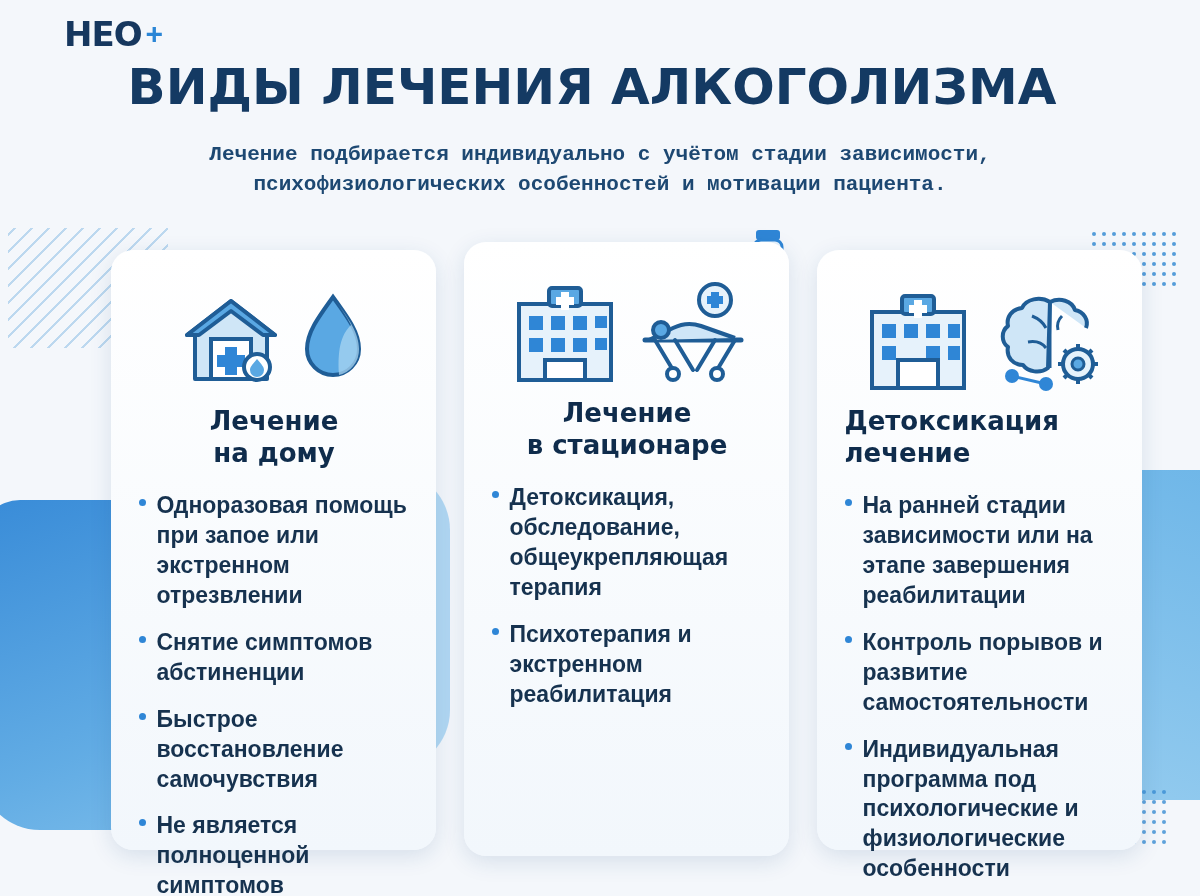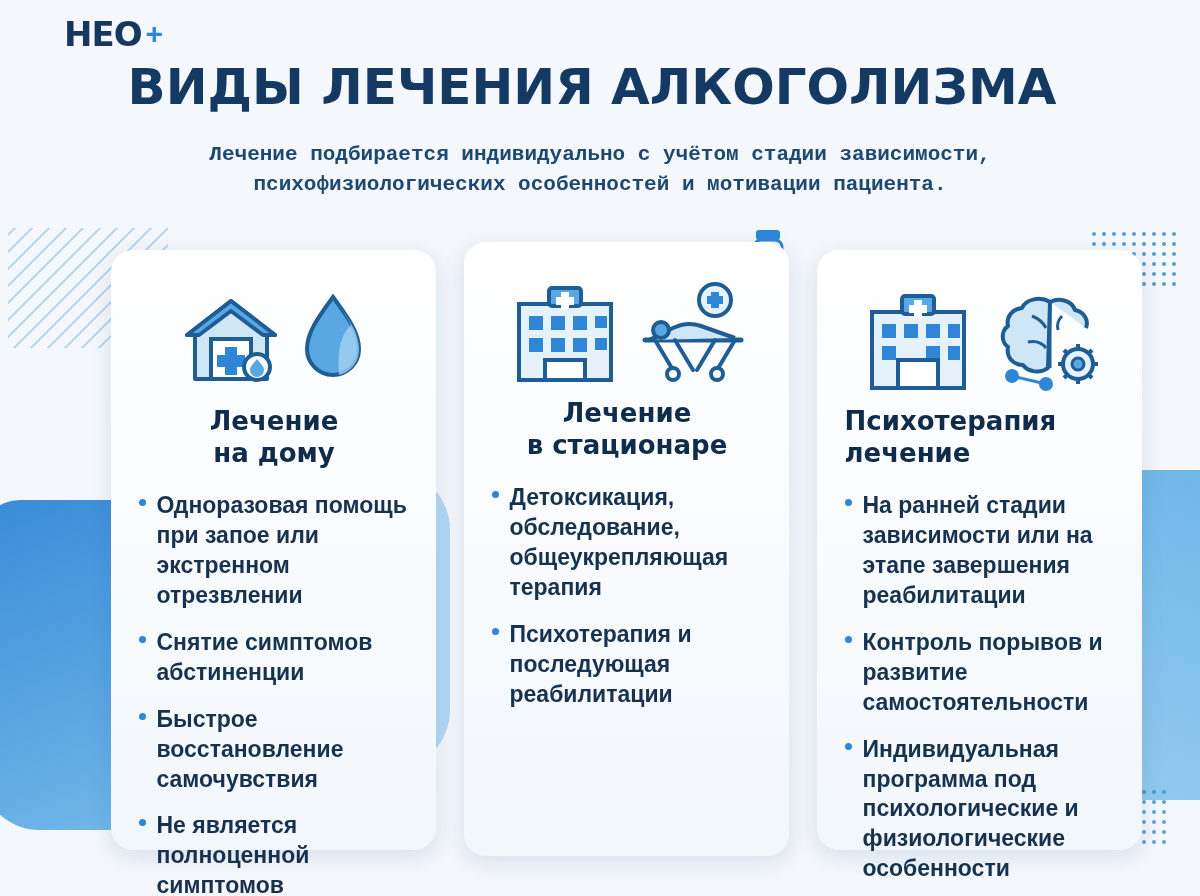--- a/index.html
+++ b/index.html
@@ -355,21 +355,21 @@
             <circle cx="78" cy="96" r="6" fill="#ffffff" stroke="#1f5d96" stroke-width="4"></circle>
           </svg>
         </span>
       </div>
       <h2>
         <span>Лечение</span><br>
         <span>в стационаре</span>
       </h2>
       <ul class="bullets">
         <li>Детоксикация, обследование, общеукрепляющая терапия</li>
-        <li>Психотерапия и последующая реабилитации</li>
+        <li>Психотерапия и экстренном реабилитация</li>
       </ul>
     </div>
 
     <div class="card c3">
       <div class="icon-row">
         <span>
           <svg width="120" height="110" viewBox="0 0 120 110">
             <rect x="14" y="26" width="92" height="76" fill="#e6f2fb" stroke="#1f5d96" stroke-width="4"></rect>
             <rect x="44" y="10" width="32" height="18" rx="3" fill="#5aa8e3" stroke="#1f5d96" stroke-width="4"></rect>
             <path d="M56 14 h8 v5 h5 v8 h-5 v5 h-8 v-5 h-5 v-8 h5 z" fill="#ffffff"></path>
@@ -403,21 +403,21 @@
                 <path d="M-14 -14 l4 4"></path>
                   <path d="M14 14 l-4 -4"></path>
                 <path d="M14 -14 l-4 4"></path>
                   <path d="M-14 14 l4 -4"></path>
               </g>
             </g>
           </svg>
         </span>
       </div>
       <h2>
-        <span>Психотерапия</span><br>
+        <span>Детоксикация</span><br>
         <span>лечение</span>
       </h2>
       <ul class="bullets">
         <li>На ранней стадии зависимости или на этапе завершения реабилитации</li>
         <li>Контроль порывов и развитие самостоятельности</li>
         <li>Индивидуальная программа под психологические и физиологические особенности</li>
       </ul>
     </div>
 
   </div>

